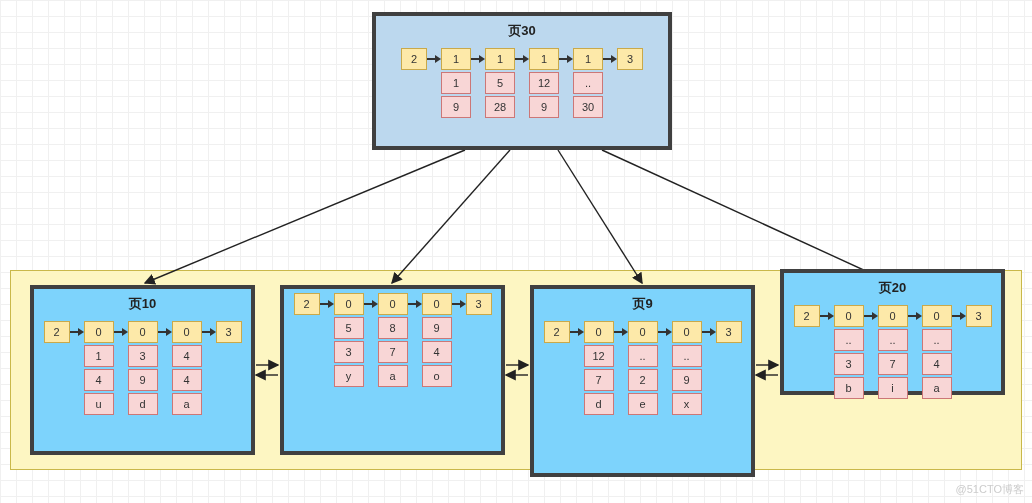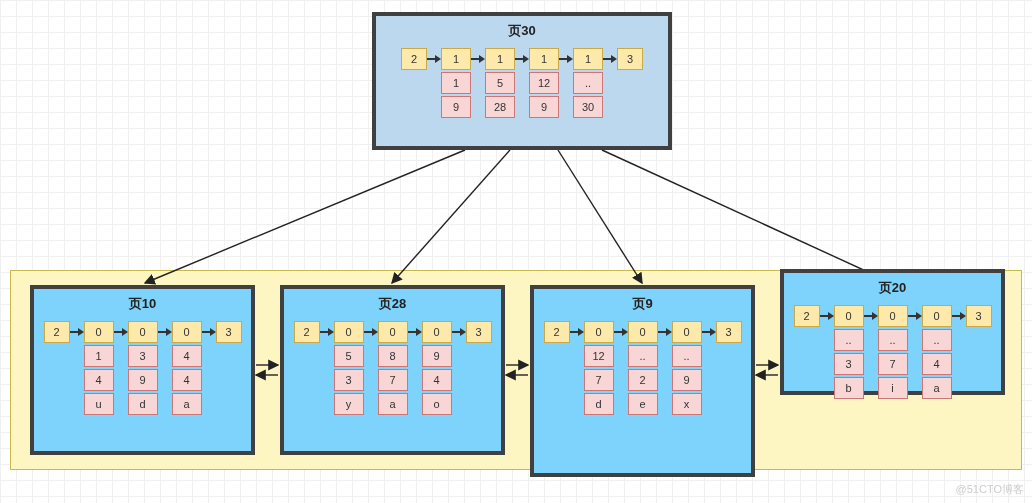--- a/index.html
+++ b/index.html
@@ -183,21 +183,20 @@
         <div class="dcell">4</div>
         <div class="dcell">a</div>
       </div>
       <div class="mini-arrow"></div>
       <div class="tailcell">3</div>
     </div>
   </div>
 </div>
 
 <div class="page-box green" style="left:280px; top:285px; width:225px; height:170px;">
-  <div class="page-title">页28</div>
   <div class="row">
     <div class="row-inner">
       <div class="leadcell">2</div>
       <div class="mini-arrow"></div>
       <div class="col">
         <div class="hcell">0</div>
         <div class="dcell">5</div>
         <div class="dcell">3</div>
         <div class="dcell">y</div>
       </div>

